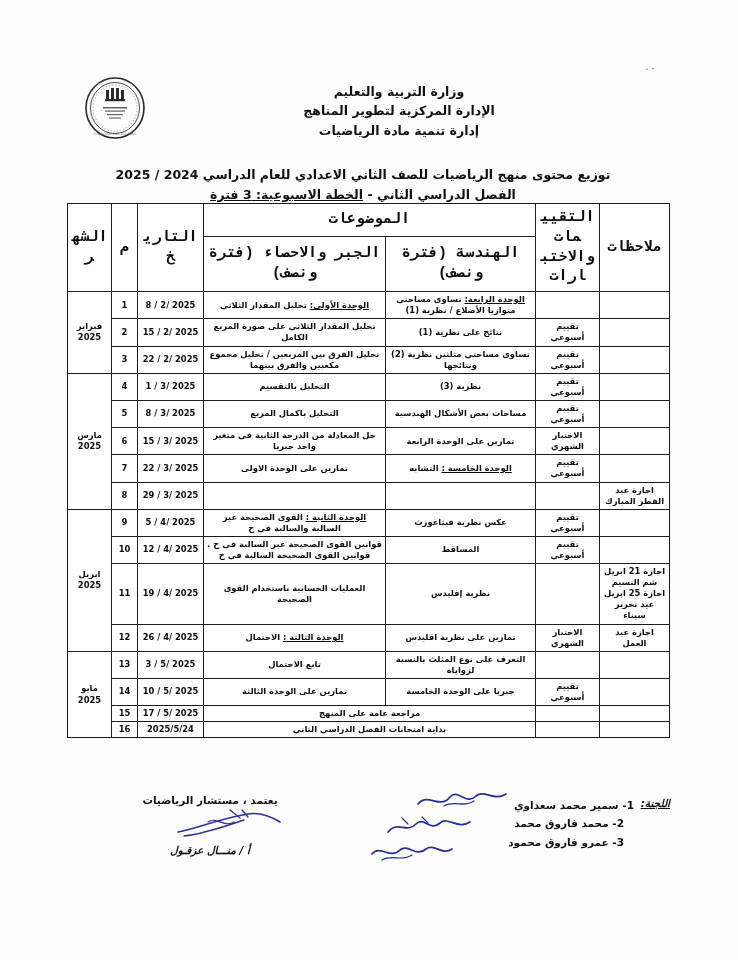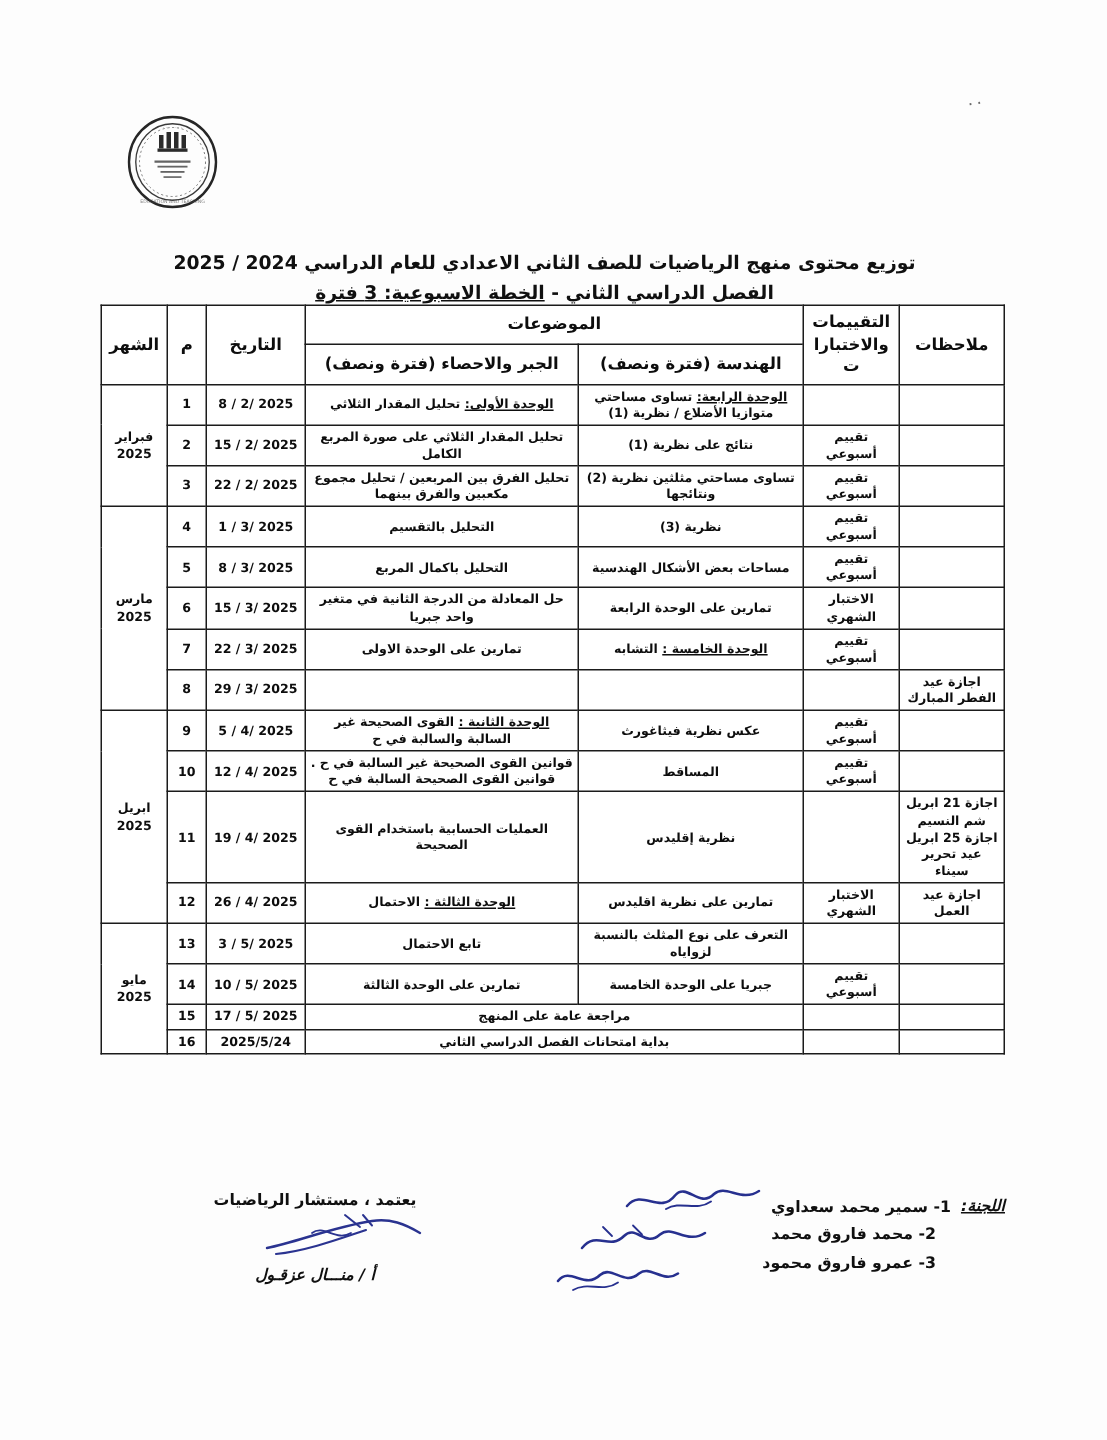--- a/index.html
+++ b/index.html
@@ -104,22 +104,23 @@
     padding: 2px 3px;
     font-size: 8.4px;
     font-weight: bold;
     text-align: center;
     vertical-align: middle;
     line-height: 1.32;
     color: #0d0d0d;
     word-wrap: break-word;
   }
   table.plan thead th {
-    font-size: 11px;
+    font-size: 15px;
     padding: 4px 2px;
+    font-family: Liberation Mono, monospace;
   }
 
   
   col.c-month { width: 44px; }
   col.c-num   { width: 26px; }
   col.c-date  { width: 66px; }
   col.c-alg   { width: 182px; }
   col.c-geo   { width: 150px; }
   col.c-eval  { width: 64px; }
   col.c-notes { width: 70px; }
@@ -228,20 +229,25 @@
           <rect x="23" y="38" width="16" height="1.2"></rect>
           <rect x="25" y="41.5" width="12" height="1.1"></rect>
         </g>
         <g fill="#4e4e4e" opacity="0.7" font-size="3.1" font-family="DejaVu Sans, sans-serif">
           <text x="31" y="9" text-anchor="middle">. . . . . . .</text>
           <text x="31" y="59" text-anchor="middle">EDUCATION AND TEACHING</text>
         </g>
       </svg>
     </div>
 
+    <div class="ministry-lines">
+      <div>وزارة التربية والتعليم</div>
+      <div>الإدارة المركزية لتطوير المناهج</div>
+      <div>إدارة تنمية مادة الرياضيات</div>
+    </div>
   </div>
 
   <div class="title-block">
     <div class="t1">توزيع محتوى منهج الرياضيات للصف الثاني الاعدادي للعام الدراسي 2024 / 2025</div>
     <div class="t2">
       <span>الفصل الدراسي الثاني - </span><span class="uline">الخطة الاسبوعية: 3 فترة</span>
     </div>
   </div>
 
   <div class="table-wrap">

